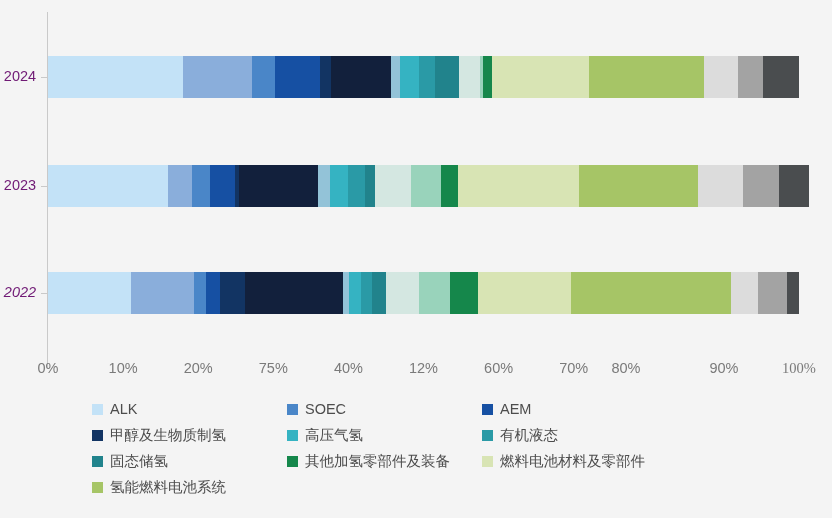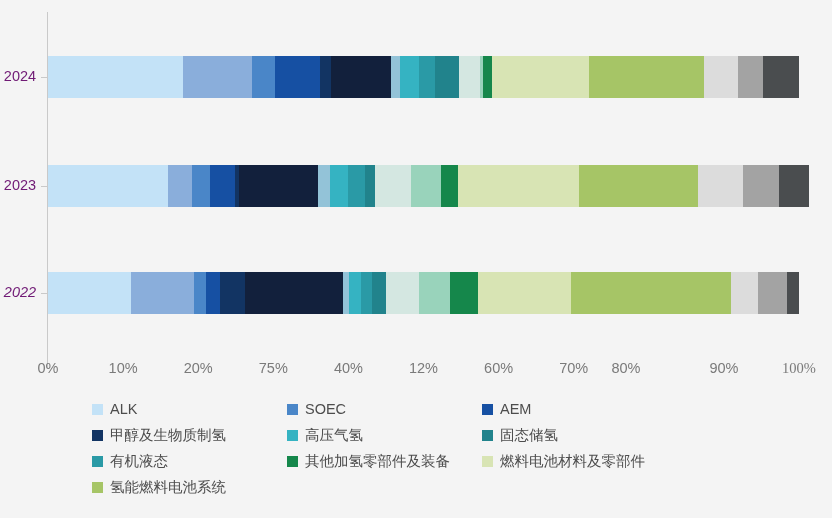--- a/index.html
+++ b/index.html
@@ -145,26 +145,26 @@
       </div>
       <div class="legend-item">
         <span class="swatch" style="background: rgb(18, 52, 99);"></span>
         <span class="legend-label">甲醇及生物质制氢</span>
       </div>
       <div class="legend-item">
         <span class="swatch" style="background: rgb(53, 179, 194);"></span>
         <span class="legend-label">高压气氢</span>
       </div>
       <div class="legend-item">
+        <span class="swatch" style="background: rgb(42, 154, 166);"></span>
+        <span class="legend-label">有机液态</span>
+      </div>
+      <div class="legend-item">
         <span class="swatch" style="background: rgb(33, 131, 140);"></span>
         <span class="legend-label">固态储氢</span>
-      </div>
-      <div class="legend-item">
-        <span class="swatch" style="background: rgb(42, 154, 166);"></span>
-        <span class="legend-label">有机液态</span>
       </div>
       <div class="legend-item">
         <span class="swatch" style="background: rgb(21, 135, 75);"></span>
         <span class="legend-label">其他加氢零部件及装备</span>
       </div>
       <div class="legend-item">
         <span class="swatch" style="background: rgb(216, 228, 180);"></span>
         <span class="legend-label">燃料电池材料及零部件</span>
       </div>
       <div class="legend-item">

